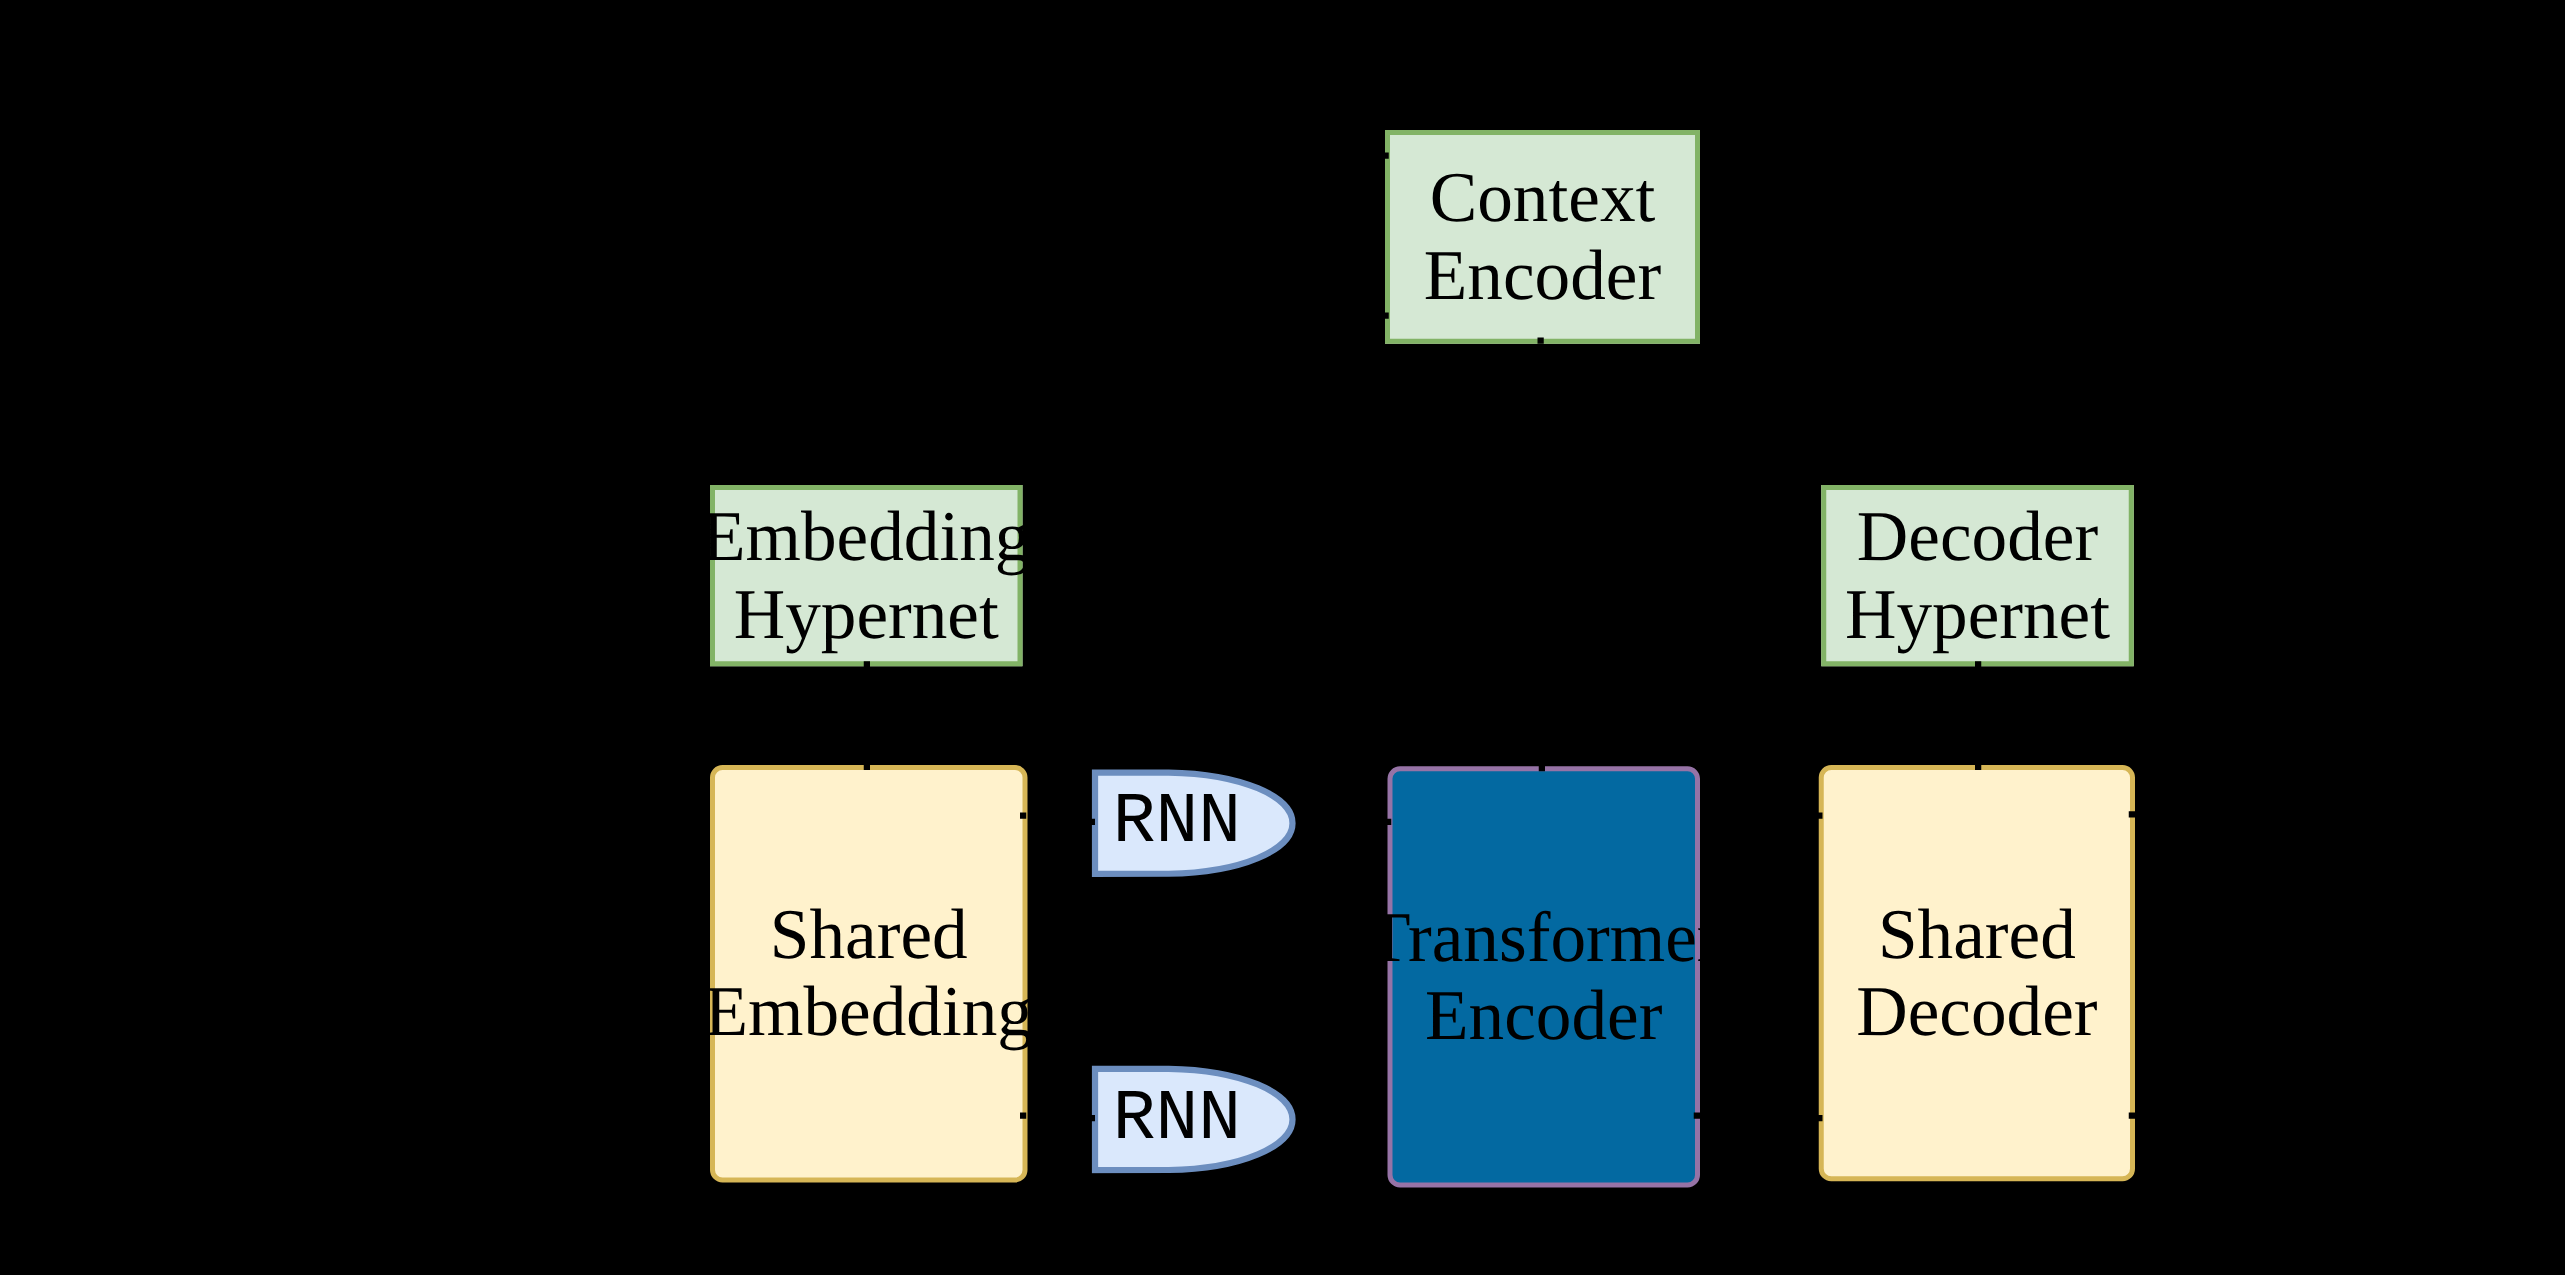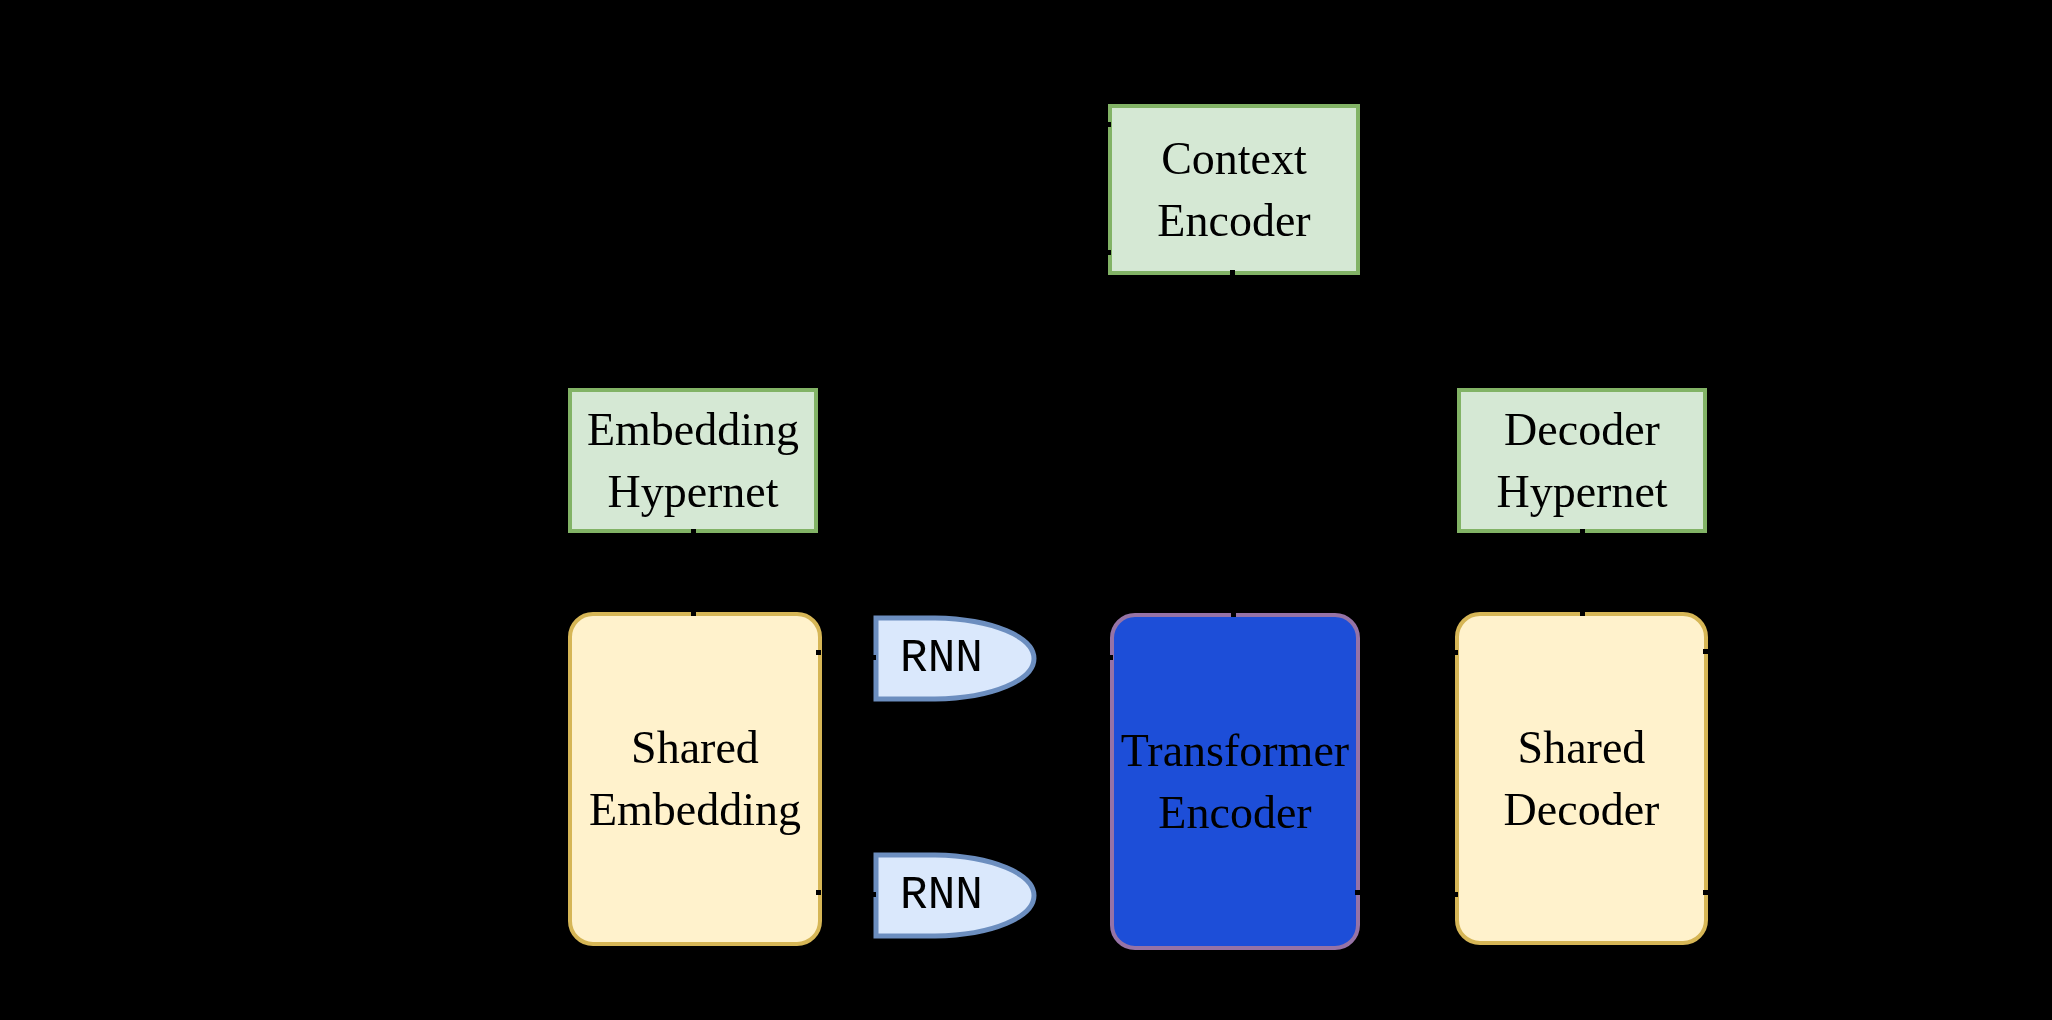--- a/index.html
+++ b/index.html
@@ -17,26 +17,26 @@
   .node {
     position: absolute;
     box-sizing: border-box;
     display: flex;
     align-items: center;
     justify-content: center;
     text-align: center;
   }
   .node .label {
     white-space: pre-line;
-    font-size: 46px;
+    font-size: 57px;
     line-height: 62px;
     color: #000000;
   }
   .rect { border: 4px solid; }
-  .round { border: 4px solid; border-radius: 25px; }
+  .round { border: 4px solid; border-radius: 10px; }
 
   
   .n-ce { left: 1108px; top: 104px;  width: 252px; height: 171px; }
   .n-eh { left: 568px;  top: 388px;  width: 250px; height: 145px; }
   .n-dh { left: 1457px; top: 388px;  width: 250px; height: 145px; }
 
   
   .n-se { left: 568px;  top: 612px;  width: 254px; height: 334px; }
   .n-te { left: 1110px; top: 613px;  width: 250px; height: 337px; }
   .n-sd { left: 1455px; top: 612px;  width: 253px; height: 333px; }
@@ -72,21 +72,21 @@
   <div class="node rect n-dh" style="background: rgb(213, 232, 212); border-color: rgb(130, 179, 102);">
     <span class="label">Decoder
 Hypernet</span>
   </div>
 
   <div class="node round n-se" style="background: rgb(255, 242, 204); border-color: rgb(214, 182, 86);">
     <span class="label">Shared
 Embedding</span>
   </div>
 
-  <div class="node round n-te" style="background: #1d4ed8; border-color: rgb(150, 115, 166);">
+  <div class="node round n-te" style="background: #0369a1; border-color: rgb(150, 115, 166);">
     <span class="label">Transformer
 Encoder</span>
   </div>
 
   <div class="node round n-sd" style="background: rgb(255, 242, 204); border-color: rgb(214, 182, 86);">
     <span class="label">Shared
 Decoder</span>
   </div>
 
   <div class="node rnn n-rnn1">

